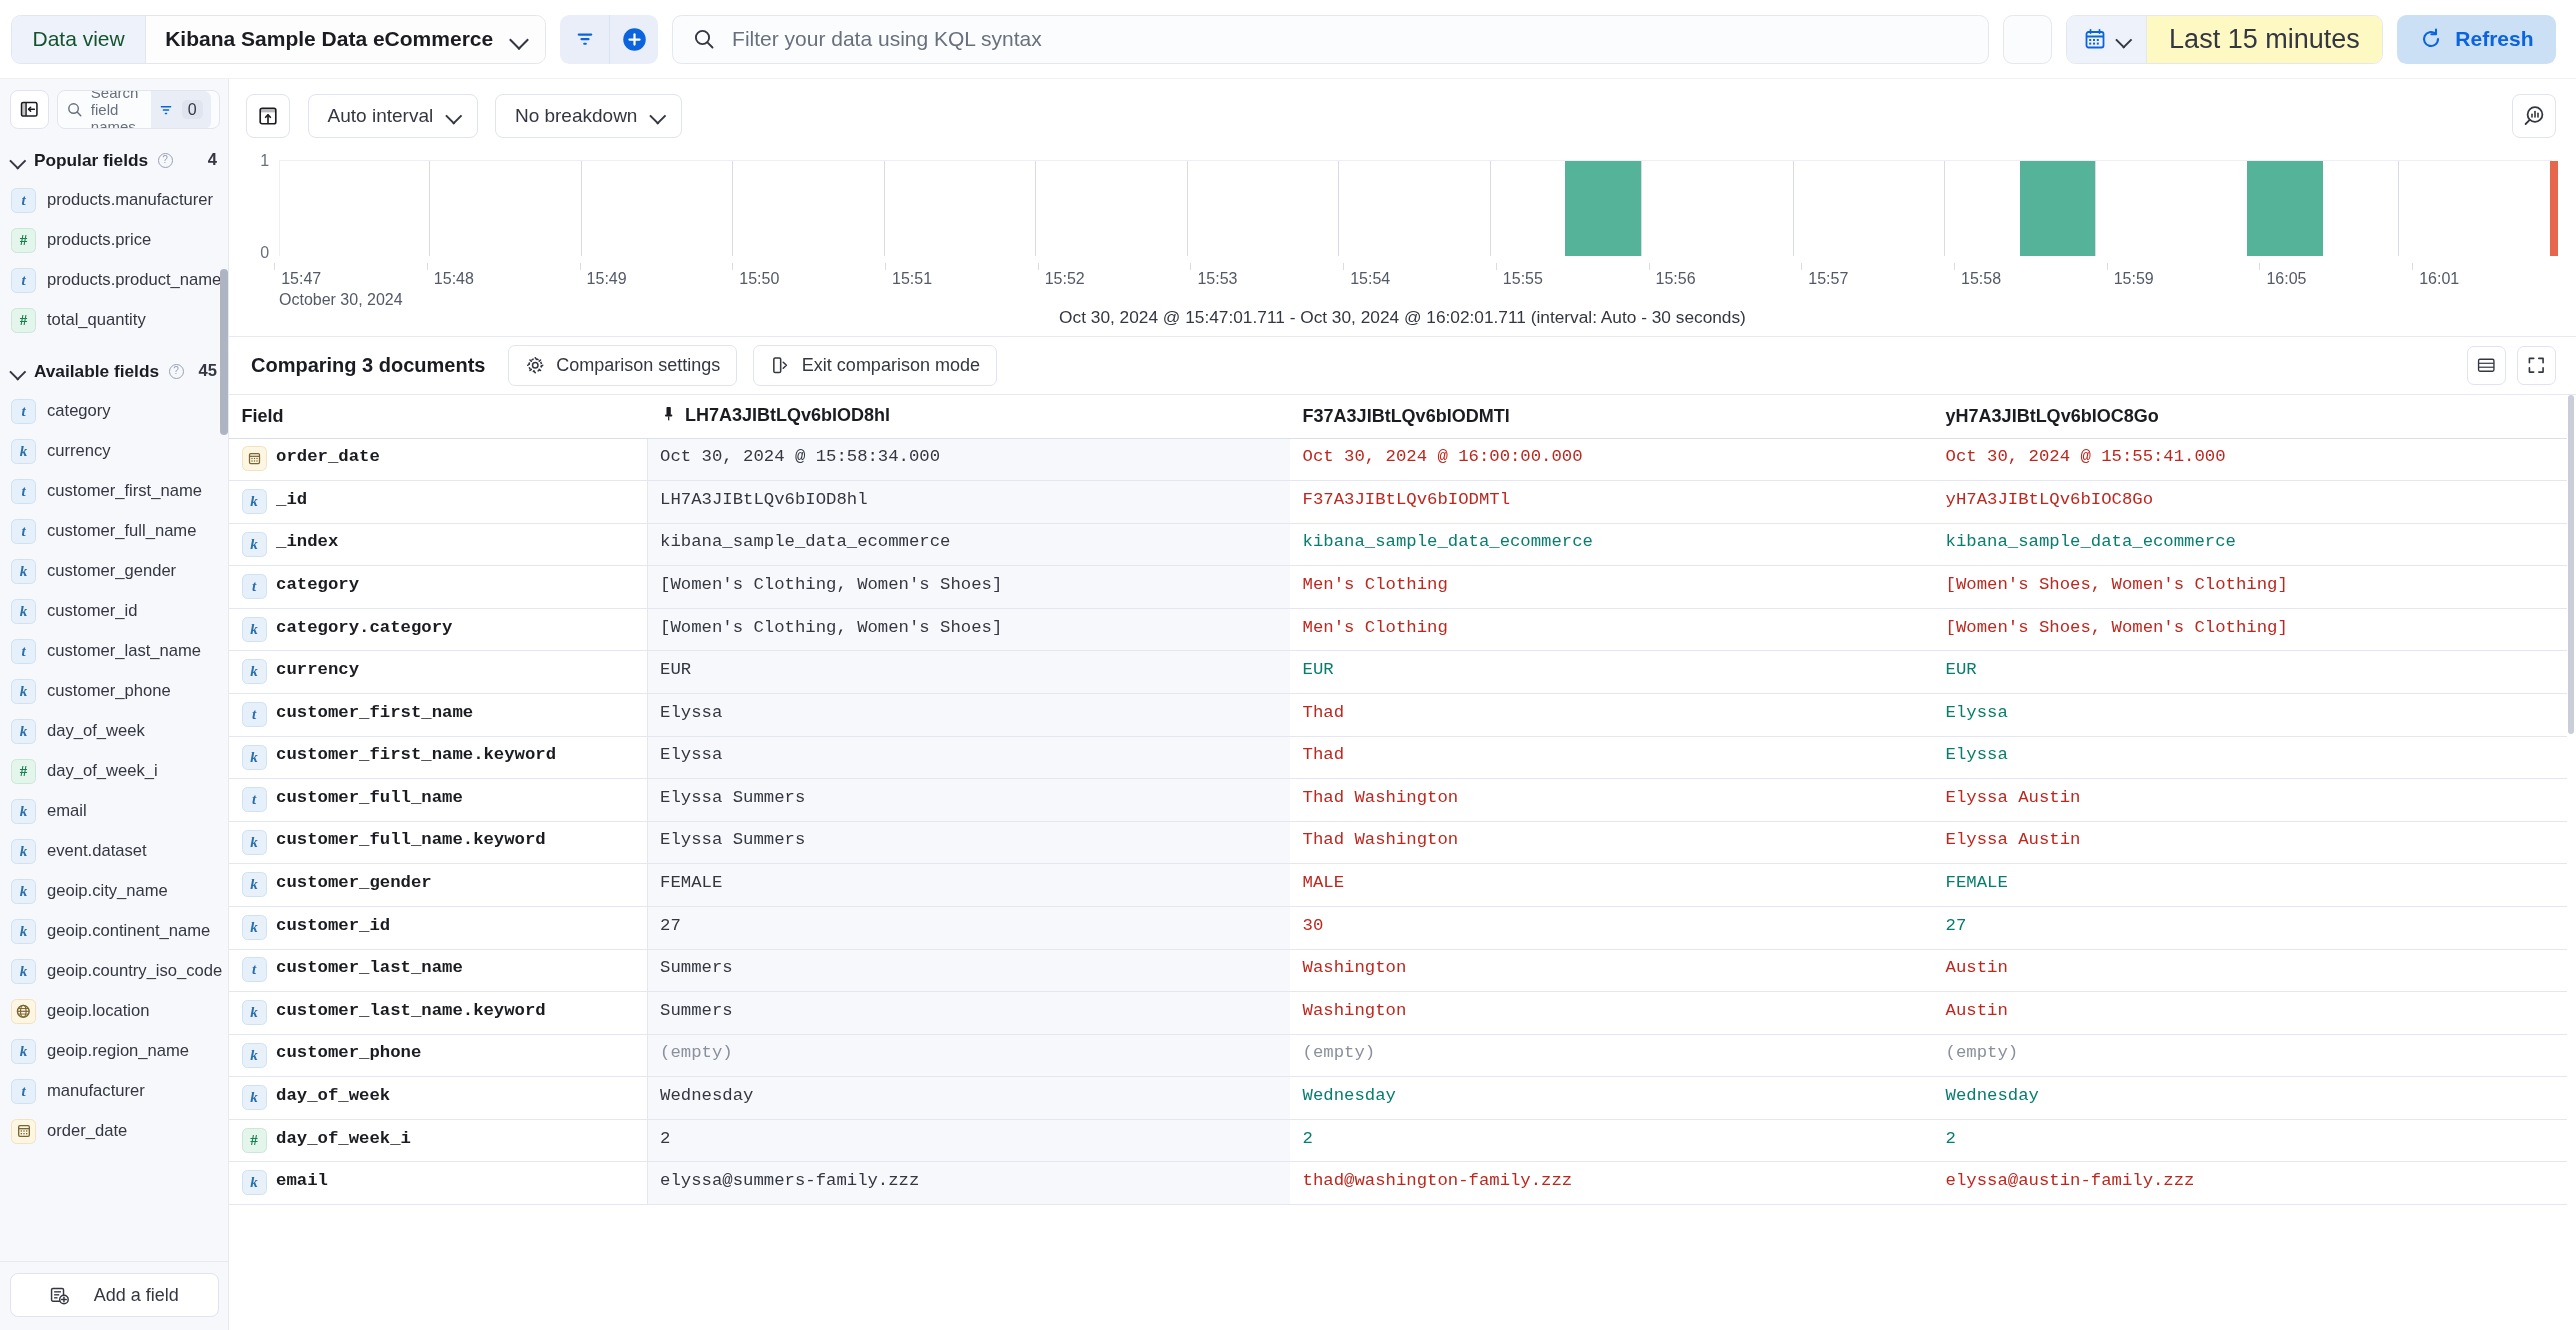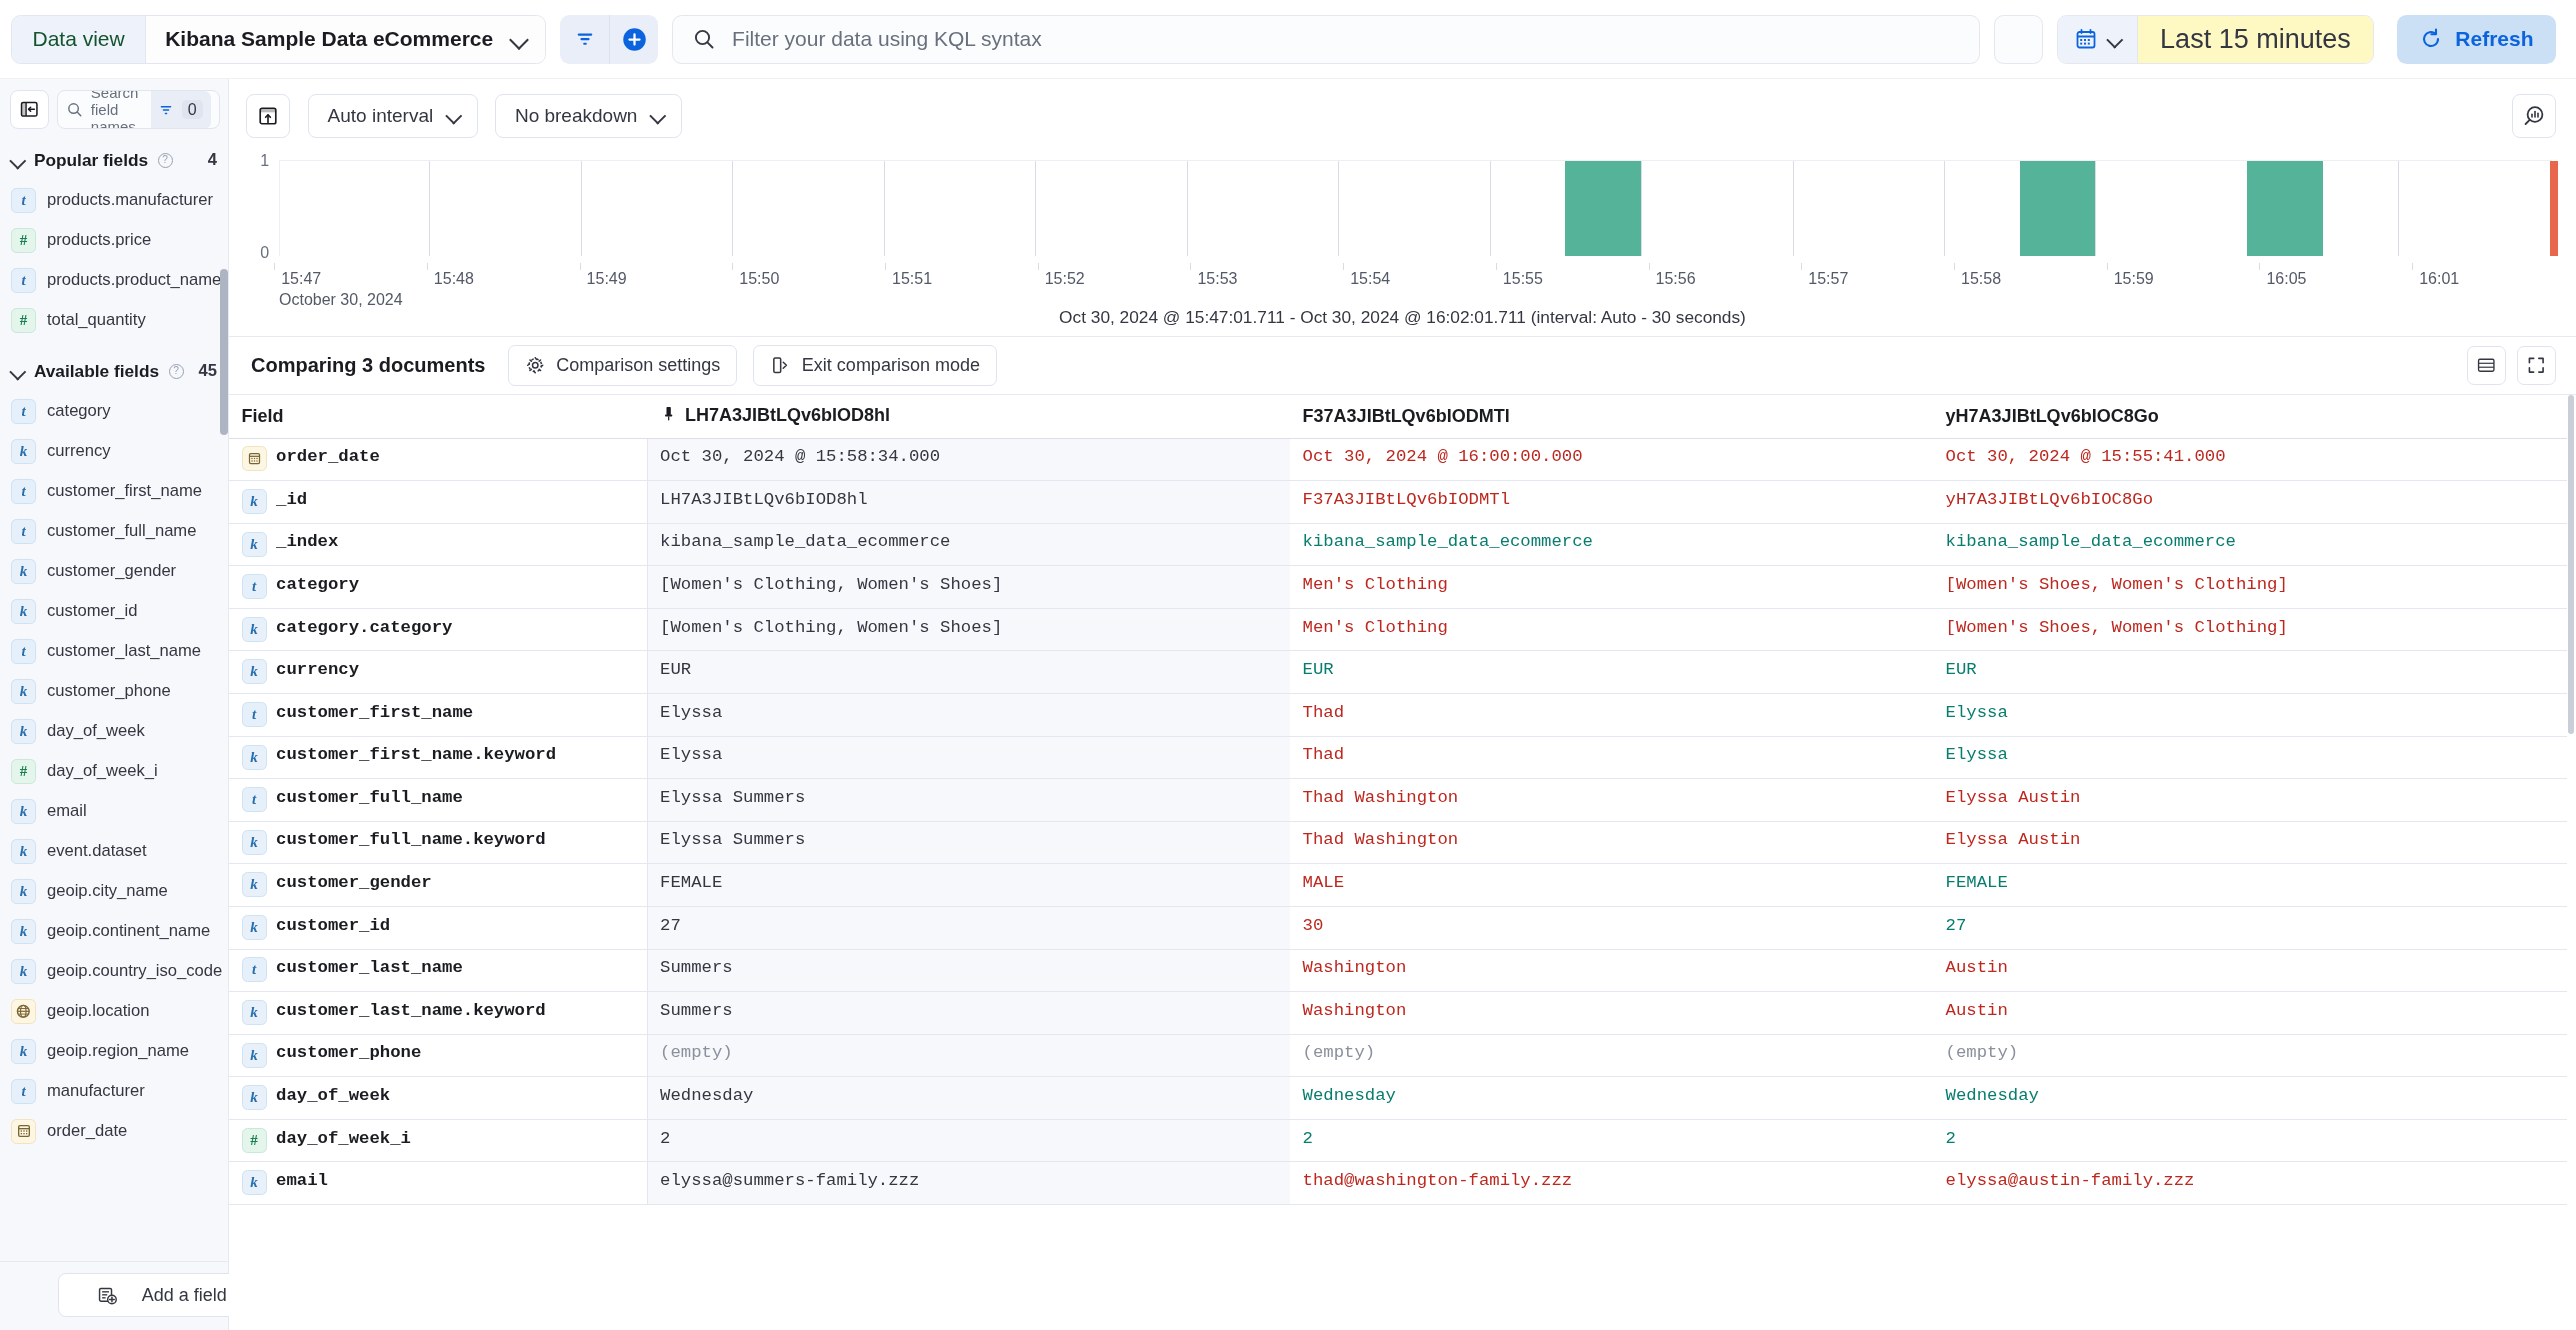--- a/index.html
+++ b/index.html
@@ -68,21 +68,21 @@
     background: #eef2fb; border-right: 0.8px solid #e4e7ee;
   }
   .date-text {
     display: flex; align-items: center; padding: 0 22px; height: 100%;
     font-size: 27px; color: #343741; background: #fef9c3;
   }
   .refresh-btn {
     display: flex; align-items: center; gap: 12.6px;
     height: 49px; padding: 0 22px;
     background: #cce0f5; color: #0b64dd;
-    border-radius: 9.5px; font-size: 21px; font-weight: 700; margin-left: 9px;
+    border-radius: 9.5px; font-size: 21px; font-weight: 700;
   }
   .small-blank-box {
     width: 49px; height: 49px; border: 0.8px solid #e4e7ee; border-radius: 9.5px; background:#fbfcfe;
   }
 
   
   .body { flex: 1 1 auto; display: flex; min-height: 0; }
 
   
   .sidebar {
@@ -143,21 +143,21 @@
   .ftype.d { background: #fdf6e2; color: #7a6430; border: 0.8px solid #f0e3bd; font-style: normal; }
   .ftype.g { background: #fdf6e2; color: #7a6430; border: 0.8px solid #f0e3bd; font-style: normal; }
   .sb-bottom {
     flex: 0 0 auto; border-top: 1.6px solid #e6e9f0;
     padding: 11px 9.5px 14px 9.5px; background: #f7f8fc;
   }
   .add-field-btn {
     height: 44px; width: 100%;
     display: flex; align-items: center; justify-content: center; gap: 24px;
     border: 0.8px solid #dfe4f0; border-radius: 8px; background: #fff;
-    font-size: 18px; color: #343741; margin-left: 48px;
+    font-size: 18px; color: #343741;
   }
 
   
   .main { flex: 1 1 auto; display: flex; flex-direction: column; min-width: 0; min-height: 0; background:#fff; }
 
   .hist-toolbar {
     height: 73px; flex: 0 0 73px;
     display: flex; align-items: center; gap: 17.3px;
     padding: 0 20.5px 0 17.3px;
   }

